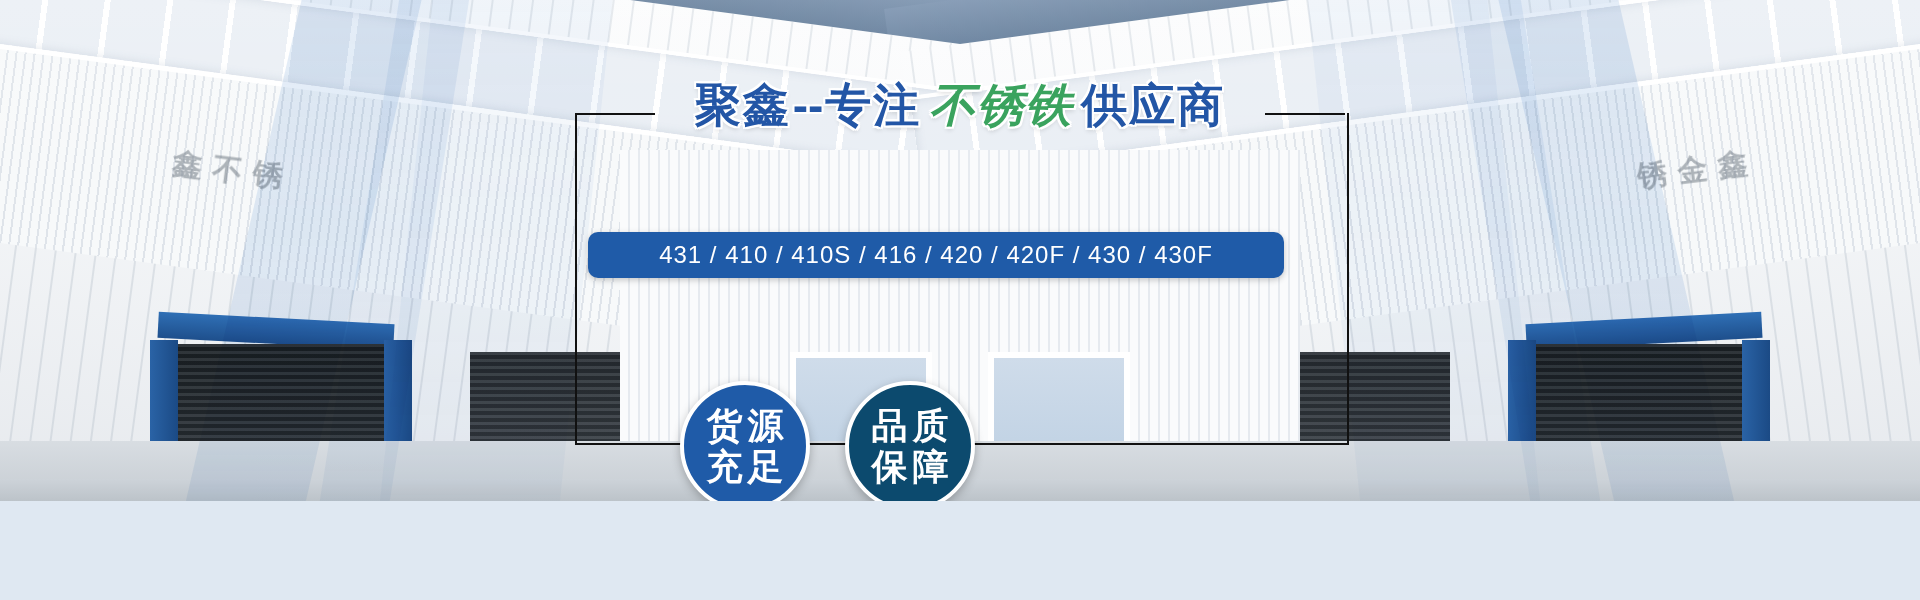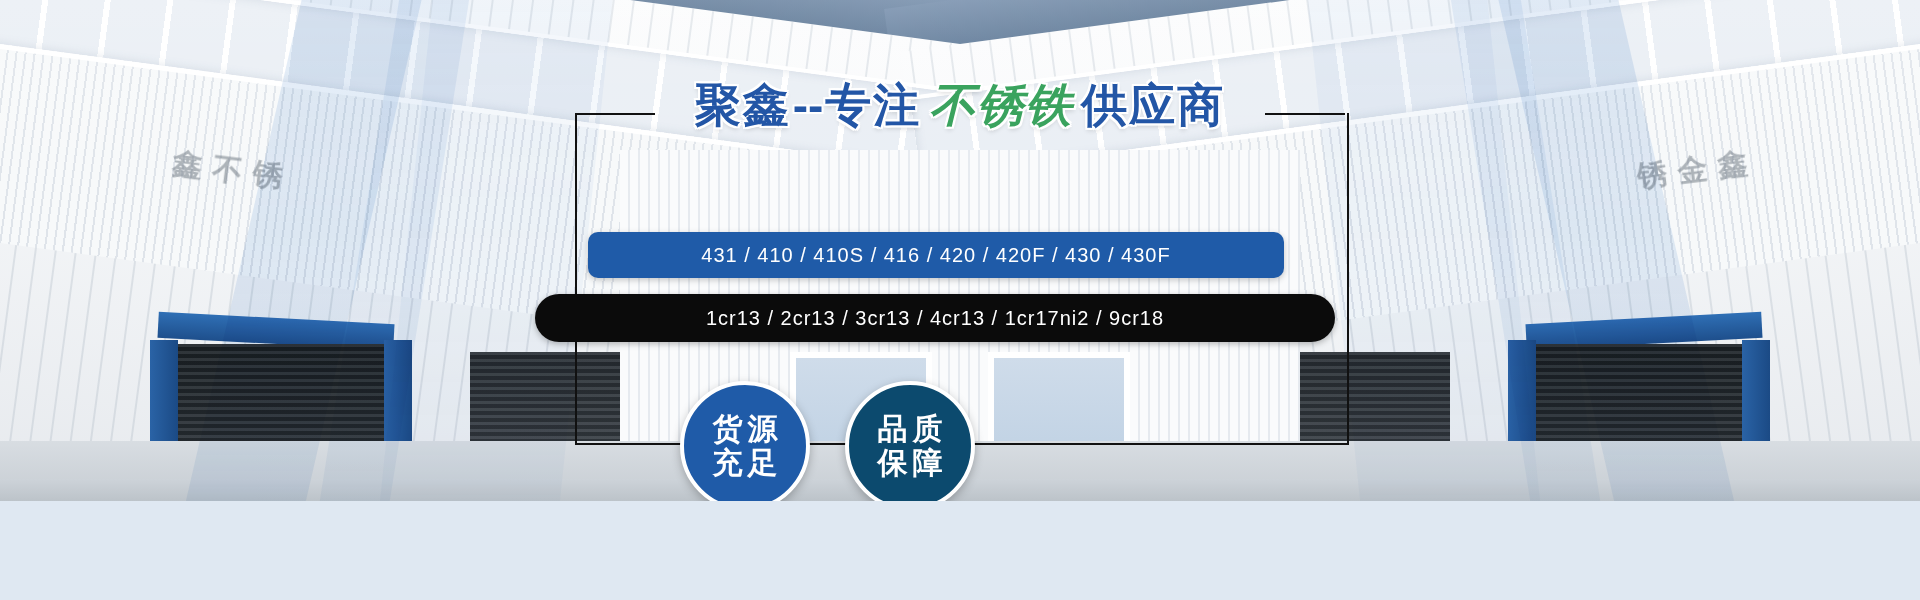--- a/index.html
+++ b/index.html
@@ -159,32 +159,32 @@
                  0 -2px 0 #fff,0 2px 0 #fff,-2px 0 0 #fff,2px 0 0 #fff,0 3px 5px rgba(0,0,0,.18);}
   .hl-dash{color:#2356a6;letter-spacing:0;padding:0 2px;
      text-shadow:-2px -2px 0 #fff,2px -2px 0 #fff,-2px 2px 0 #fff,2px 2px 0 #fff;}
   .hl-green{color:#3aa35e;font-style:italic;padding:0 8px;
      font-family:"DejaVu Serif",serif;
      text-shadow:-2px -2px 0 #fff,2px -2px 0 #fff,-2px 2px 0 #fff,2px 2px 0 #fff,
                  0 -2px 0 #fff,0 2px 0 #fff,-2px 0 0 #fff,2px 0 0 #fff,0 3px 5px rgba(0,0,0,.18);}
 
   
   .pill{position:absolute;display:flex;align-items:center;justify-content:center;
-     color:#fff;font-size:20px;letter-spacing:1px;white-space:nowrap;}
+     color:#fff;font-size:24px;letter-spacing:1px;white-space:nowrap;}
   .pill-blue{left:588px;top:232px;width:696px;height:46px;
      background:#1f5ba8;border-radius:10px;box-shadow:0 2px 6px rgba(0,0,0,.22);}
   .pill-black{left:535px;top:294px;width:800px;height:48px;
      background:#0b0b0b;border-radius:24px;box-shadow:0 2px 6px rgba(0,0,0,.28);}
 
   
   .badges{position:absolute;left:0;top:380px;width:1920px;height:130px;}
 
   .badge{position:absolute;top:381px;width:130px;height:130px;border-radius:50%;
      display:flex;flex-direction:column;align-items:center;justify-content:center;
-     color:#fff;font-size:30px;font-weight:700;line-height:1.14;letter-spacing:5px;
+     color:#fff;font-size:36px;font-weight:700;line-height:1.14;letter-spacing:5px;
      text-indent:5px;border:4px solid #fff;box-sizing:border-box;
      box-shadow:0 3px 10px rgba(0,0,0,.25);}
   .badge .ln{display:block;}
   .bg-blue{background:#1f5ba8;}
   .bg-green{background:#0c4a6e;}
   .badge1{left:680px;}
   .badge2{left:845px;}
   .badge3{left:1010px;}
 </style>
 </head>
@@ -259,21 +259,20 @@
     <div class="frame"></div>
     <div class="frame-top-l"></div>
     <div class="frame-top-r"></div>
 
     <div class="headline">
       <span class="hl-blue">聚鑫</span><span class="hl-dash">--</span><span class="hl-blue">专注</span><span class="hl-green">不锈铁</span><span class="hl-blue">供应商</span>
     </div>
 
     <div class="pill pill-blue">431 / 410 / 410S / 416 / 420 / 420F / 430 / 430F</div>
 
-    <div class="pill pill-black">1cr13 / 2cr13 / 3cr13 / 4cr13 / 1cr17ni2 / 9cr18</div>
 
     <div class="badges">
       
       
       
       
     </div>
 
     <div class="badge bg-blue badge1">
       <span class="ln">货源</span>

